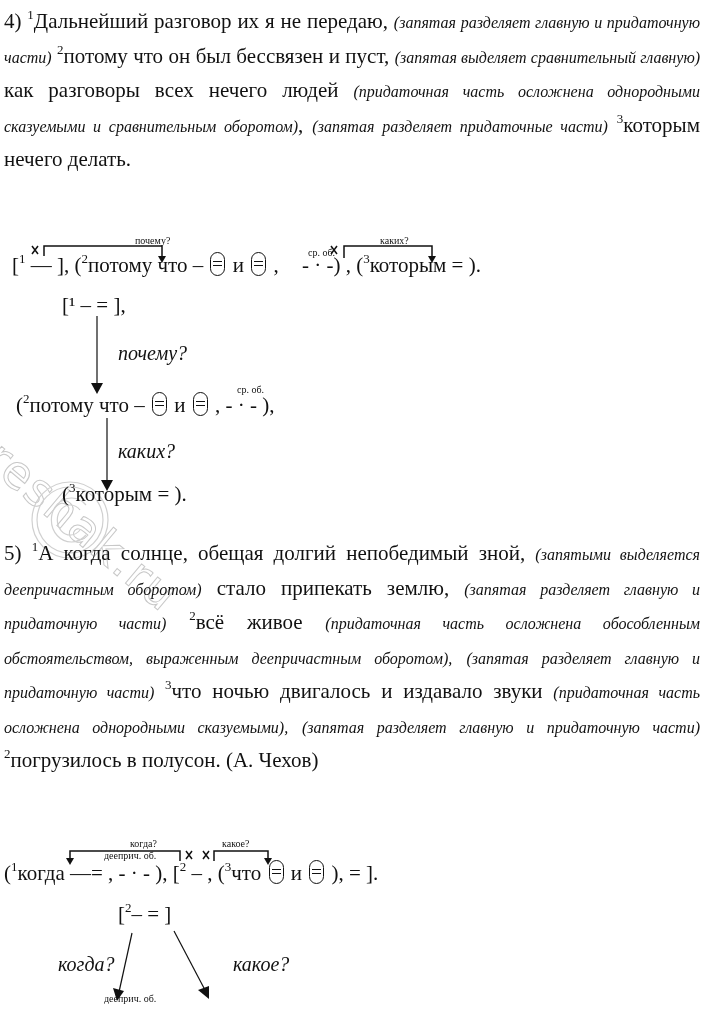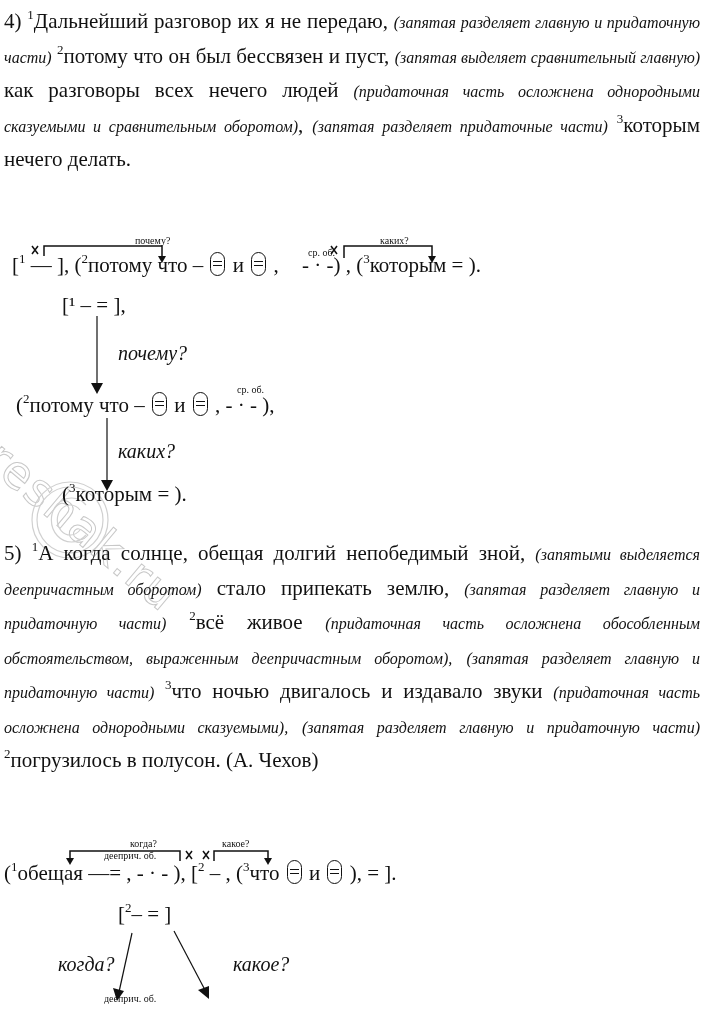--- a/index.html
+++ b/index.html
@@ -100,21 +100,21 @@
     <span class="it">(придаточная часть осложнена обособленным обстоятельством, выраженным деепричастным оборотом),</span>
     <span class="it">(запятая разделяет главную и придаточную части)</span>
     <sup>3</sup><span>что ночью двигалось и издавало звуки</span>
     <span class="it">(придаточная часть осложнена однородными сказуемыми),</span>
     <span class="it">(запятая разделяет главную и придаточную части)</span>
     <sup>2</sup><span>погрузилось в полусон.</span>
     <span>(А. Чехов)</span>
   </div>
 
   <div class="line" style="left:4px; top:860px;">
-    <span>(</span><sup>1</sup><span>обещая —= ,</span>
+    <span>(</span><sup>1</sup><span>когда —= ,</span>
     <span>- · -</span>
     <span>), [</span><sup>2</sup>
     <span>– , (</span><sup>3</sup><span>что</span>
     <span class="oval"></span>
     <span>и</span>
     <span class="oval"></span>
     <span>), = ].</span>
   </div>
   <div class="small" style="left:130px; top:839px;">когда?</div>
   <div class="small" style="left:222px; top:839px;">какое?</div>

